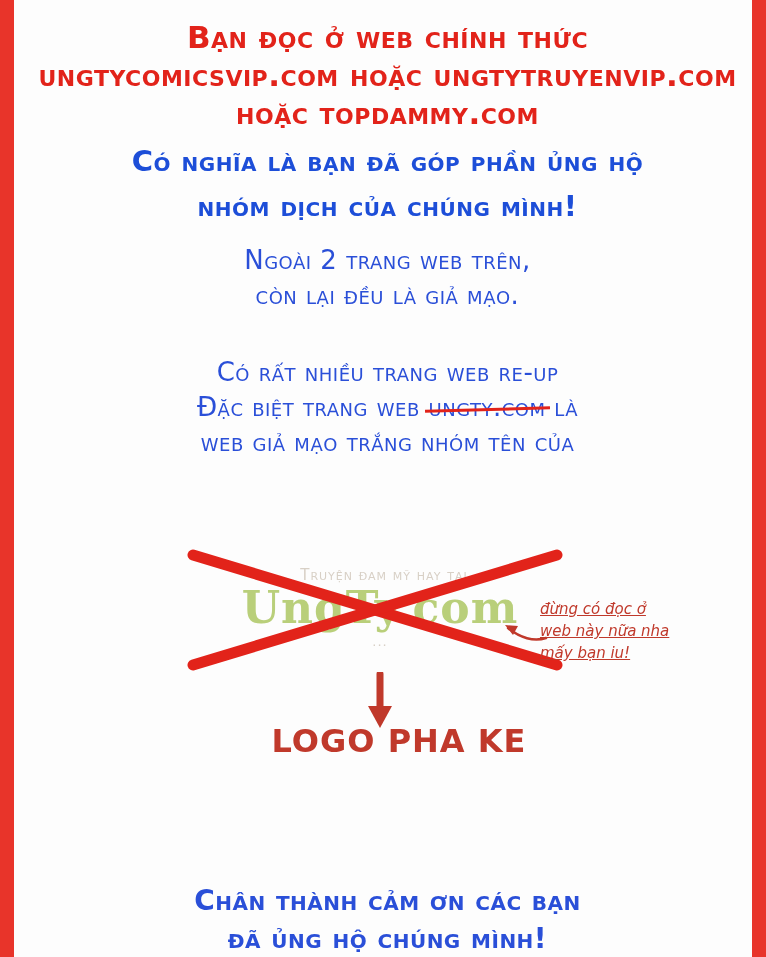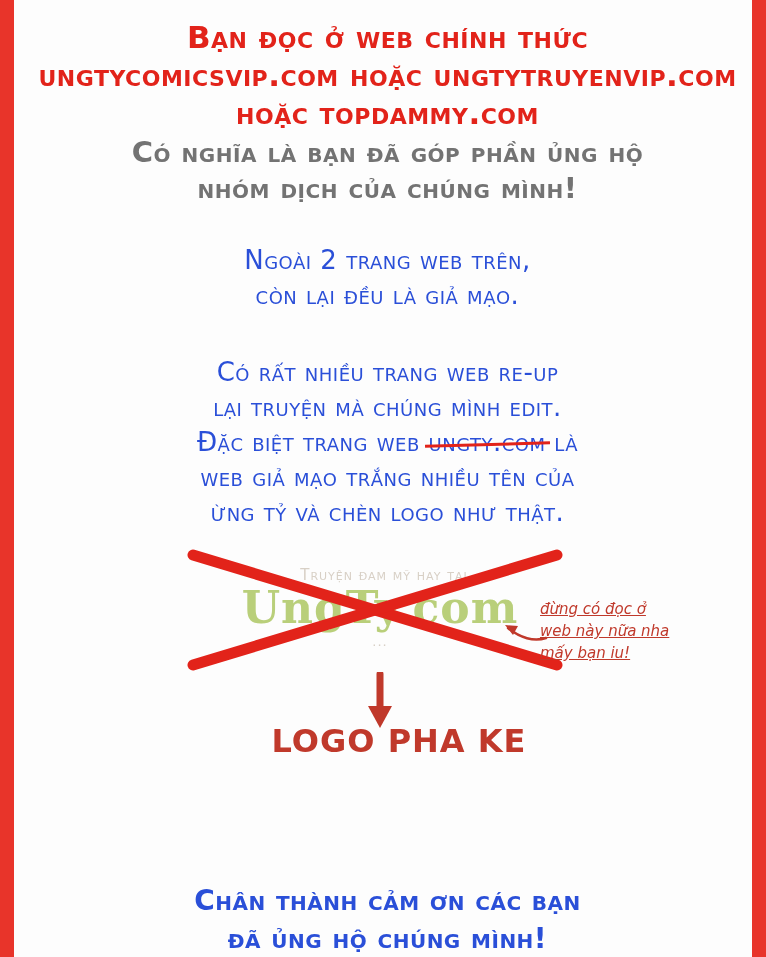--- a/index.html
+++ b/index.html
@@ -51,24 +51,25 @@
   #header-block .line {
     color: #e2231a;
     font-size: 31px;
     font-weight: 700;
     line-height: 38px;
   }
 
   
   #subheader-block { top: 134px; }
   #subheader-block .line {
-    color: #737373;
+    color: #1d4ed8;
     font-size: 29px;
     font-weight: 700;
     line-height: 36px;
+    margin-top: 9px;
   }
 
   
   .body-block .line {
     color: #2a4fd8;
     font-size: 26px;
     font-weight: 400;
     line-height: 35px;
   }
   #para1-block { top: 243px; }
@@ -216,26 +217,24 @@
     <span class="line">nhóm dịch của chúng mình!</span>
   </div>
 
   <div class="block body-block" id="para1-block">
     <span class="line">Ngoài 2 trang web trên,</span>
     <span class="line">còn lại đều là giả mạo.</span>
   </div>
 
   <div class="block body-block" id="para2-block">
     <span class="line">Có rất nhiều trang web re-up</span>
-    <span class="line">lại truyện mà chúng mình edit.</span>
     <span class="line">
       <span>Đặc biệt trang web </span><span class="strike">ungty.com</span><span> là</span>
     </span>
-    <span class="line">web giả mạo trắng nhiều tên của</span>
-    <span class="line">ừng tỷ và chèn logo như thật.</span>
+    <span class="line">web giả mạo trắng nhóm tên của</span>
   </div>
 
   <div id="logo-area">
     <div class="logo-top-text">Truyện đam mỹ hay tại</div>
     <div class="logo-main-text">UngTy.com</div>
     <div class="logo-sub-text">...</div>
   </div>
 
   <svg id="cross-svg" viewBox="0 0 380 130">
     <line x1="8" y1="10" x2="372" y2="120" stroke="#e2231a" stroke-width="11" stroke-linecap="round"></line>

